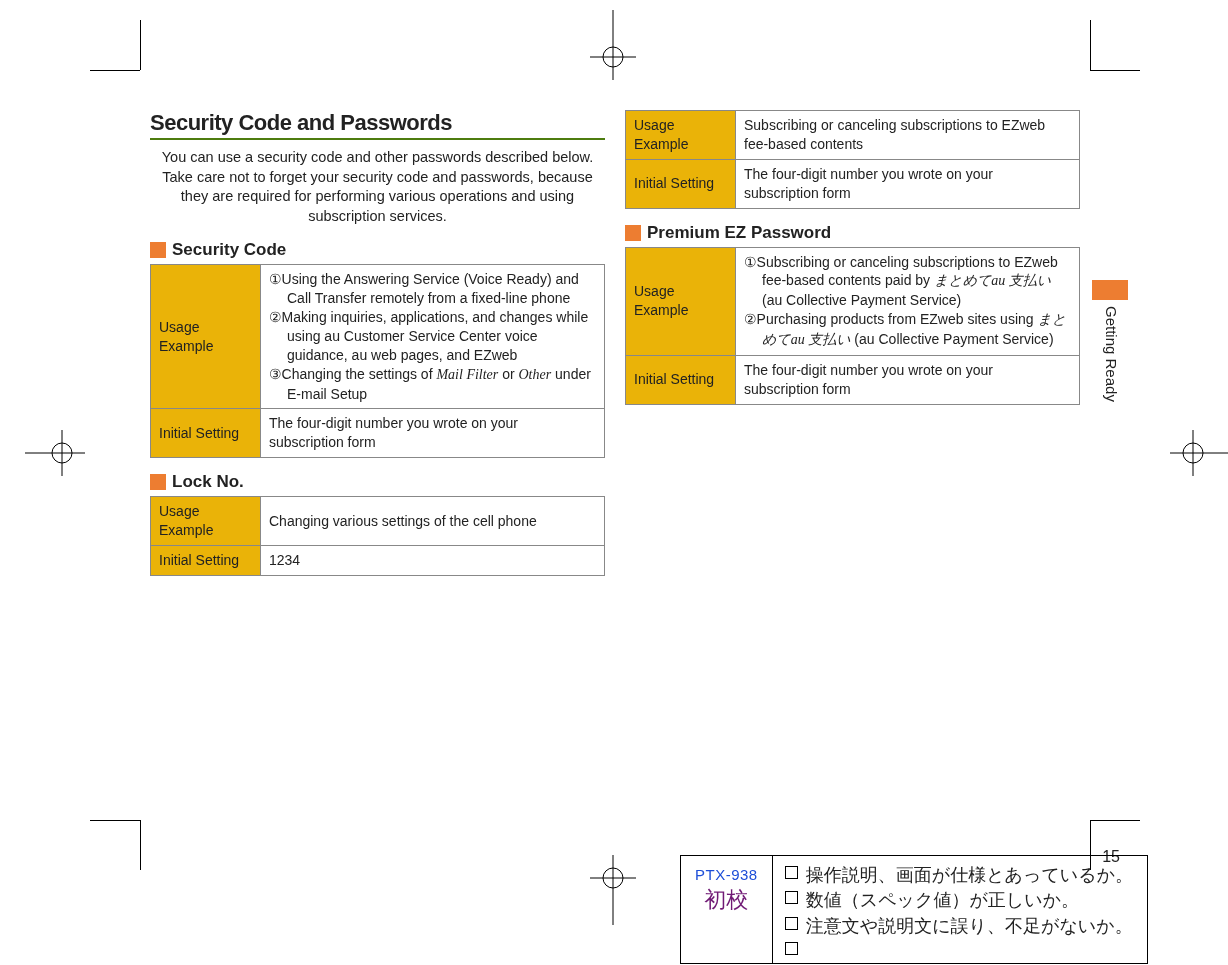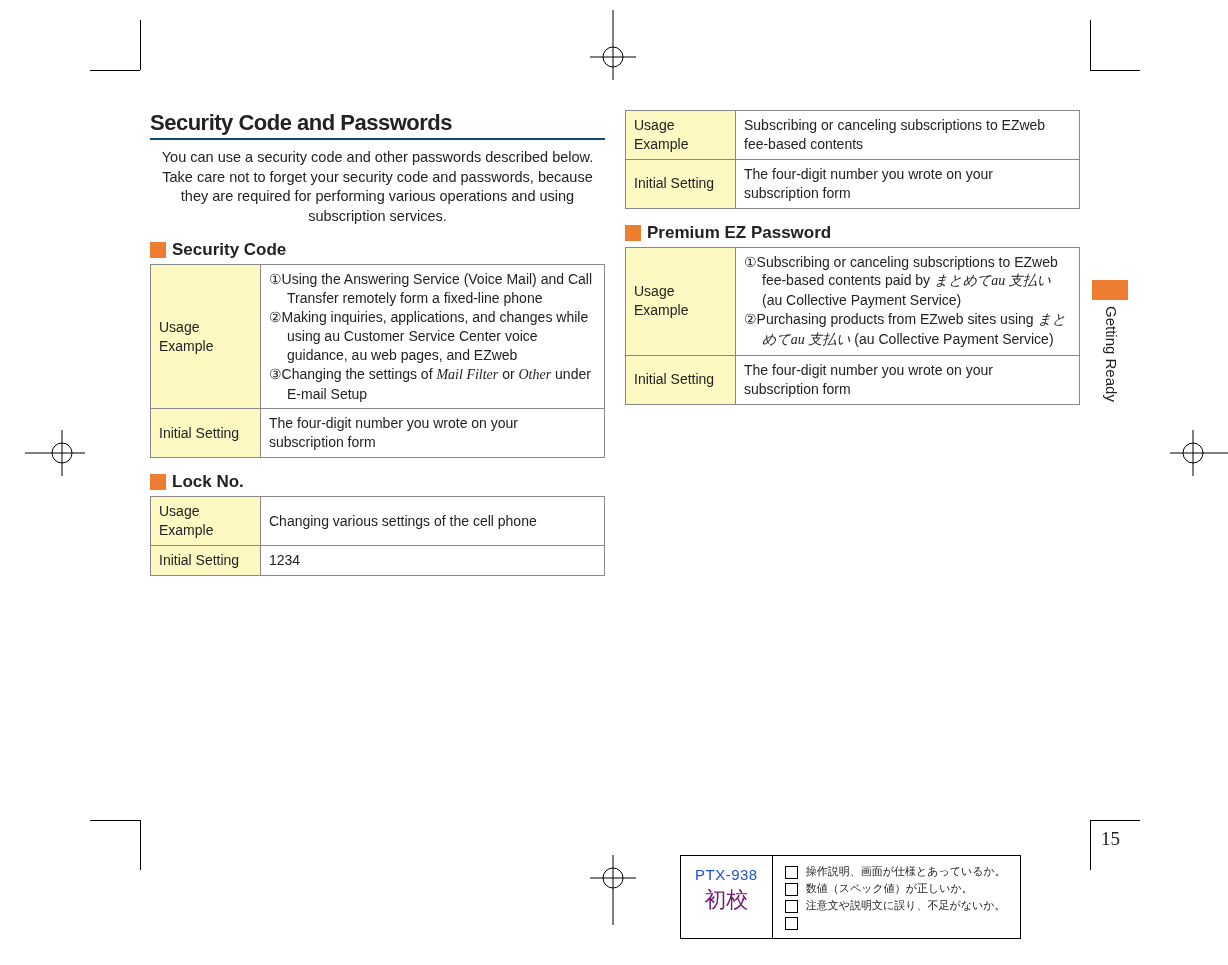--- a/index.html
+++ b/index.html
@@ -16,21 +16,21 @@
     left: 150px;
     top: 110px;
     width: 930px;
     display: flex;
     gap: 20px;
   }
   .col { width: 455px; }
   h1 {
     font-size: 22px;
     font-weight: 900;
-    border-bottom: 2px solid #0c4a6e;
+    border-bottom: 2px solid #4d7c0f;
     padding-bottom: 2px;
     margin-bottom: 8px;
     letter-spacing: -0.5px;
   }
   .intro {
     font-size: 14.5px;
     line-height: 1.35;
     margin-bottom: 14px;
     text-align: center;
   }
@@ -54,21 +54,21 @@
     border-collapse: collapse;
     font-size: 14px;
   }
   table.info td {
     border: 1px solid #888;
     padding: 5px 8px;
     vertical-align: middle;
     line-height: 1.35;
   }
   table.info td.label {
-    background: #fef9c3;
+    background: #eab308;
     width: 110px;
   }
   .indent { padding-left: 18px; display: block; text-indent: -18px; }
   em.it { font-style: italic; font-family: 'Times New Roman', serif; }
   .side-bar {
     position: absolute;
     right: 100px;
     top: 280px;
     width: 36px;
     height: 20px;
@@ -77,23 +77,22 @@
   .side-tab-text {
     position: absolute;
     right: 108px;
     top: 306px;
     writing-mode: vertical-rl;
     font-size: 15px;
   }
   .page-num {
     position: absolute;
     right: 108px;
-    top: 828px;
-    font-size: 19px;
-    font-family: Liberation Serif, serif;
+    top: 848px;
+    font-size: 16px;
   }
 
   
   .reg { position: absolute; }
   .reg svg { display: block; }
   .reg-top { left: 590px; top: 10px; }
   .reg-bottom { left: 590px; top: 855px; }
   .reg-left { left: 25px; top: 430px; }
   .reg-right { left: 1170px; top: 430px; }
 
@@ -119,21 +118,21 @@
   }
   .footer-left .code { color: #1d4ed8; font-size: 15px; letter-spacing: 0.5px;}
   .footer-left .proof { color: #701a75; font-size: 22px; font-weight: 500; margin-top: 2px;}
   .footer-right {
     padding: 6px 14px 6px 12px;
   }
   .check-line {
     display: flex;
     align-items: flex-start;
     margin: 2px 0;
-    font-size: 11px;
+    font-size: 18px;
     line-height: 1.3;
   }
   .check-box {
     display: inline-block;
     width: 13px;
     height: 13px;
     border: 1.5px solid #000;
     margin-right: 8px;
     flex-shrink: 0;
     margin-top: 2px;
@@ -189,21 +188,21 @@
 
     <div class="subhead">
       <span class="sq"></span>
       <span>Security Code</span>
     </div>
     <table class="info">
       <tbody>
           <tr>
         <td class="label">Usage Example</td>
         <td>
-          <span class="indent">①Using the Answering Service (Voice Mail) and Call Transfer remotely form a fixed-line phone</span>
+          <span class="indent">①Using the Answering Service (Voice Ready) and Call Transfer remotely from a fixed-line phone</span>
           <span class="indent">②Making inquiries, applications, and changes while using au Customer Service Center voice guidance, au web pages, and EZweb</span>
           <span class="indent"><span>③Changing the settings of </span><em class="it">Mail Filter</em><span> or </span><em class="it">Other</em><span> under E-mail Setup</span></span>
         </td>
       </tr>
       <tr>
         <td class="label">Initial Setting</td>
         <td>The four-digit number you wrote on your subscription form</td>
       </tr>
     </tbody>
       </table>

